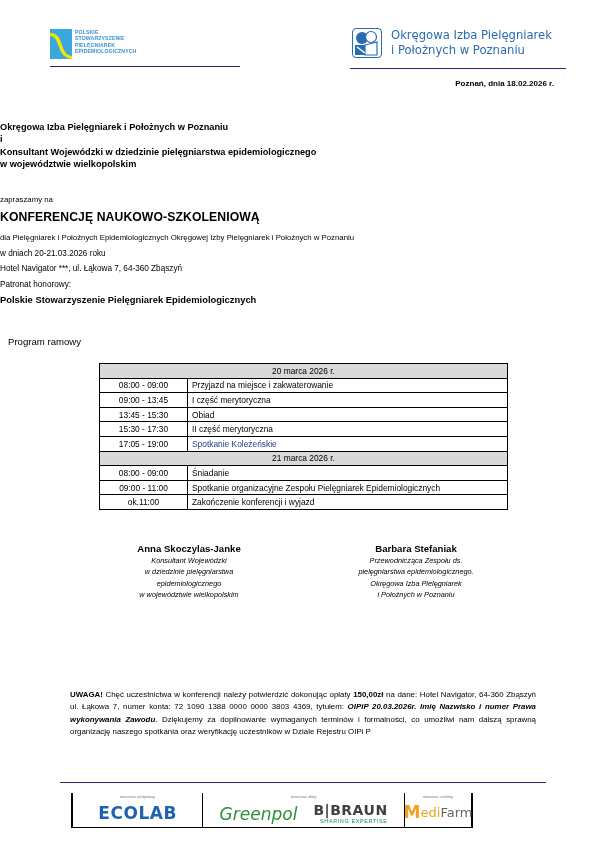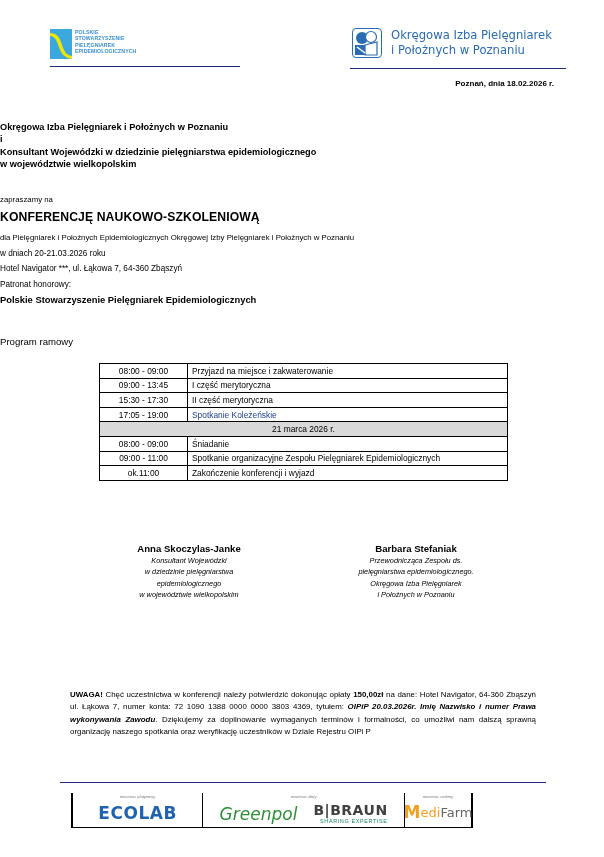--- a/index.html
+++ b/index.html
@@ -24,21 +24,21 @@
   .center { position: absolute; left: 0; width: 604px; text-align: left; }
   .org1 { top: 121px; font-size: 9.2px; font-weight: bold; line-height: 12px; }
   .org1 div { height: 12.4px; }
   .invite { top: 195px; font-size: 7.8px; }
   .conf-title { top: 210px; font-size: 12.2px; font-weight: bold; letter-spacing: 0.1px; }
   .for-line { top: 233px; font-size: 7.8px; }
   .dates-line { top: 249px; font-size: 8.2px; }
   .hotel-line { top: 264px; font-size: 8.2px; }
   .patron-label { top: 280px; font-size: 8.2px; }
   .patron-name { top: 294px; font-size: 9.4px; font-weight: bold; }
-  .program-title { top: 336px; font-size: 9.6px; }
+  .program-title { top: 336px; font-size: 9.6px; padding-left: 8px; }
 
   table.schedule { position: absolute; left: 99px; top: 363px; width: 409px; border-collapse: collapse; font-size: 8.4px; }
   table.schedule td { border: 1px solid #000; height: 14.6px; padding: 0 4px; vertical-align: middle; }
   table.schedule tr.day td { background: #d9d9d9; text-align: center; }
   table.schedule td.time { width: 88px; text-align: center; }
   table.schedule td.activity.blue { color: #1f3f8a; }
 
   .sig { position: absolute; top: 542px; width: 200px; text-align: center; }
   .sig-left { left: 89px; }
   .sig-right { left: 316px; }
@@ -120,27 +120,34 @@
 <div class="center for-line">dla Pielęgniarek i Położnych Epidemiologicznych Okręgowej Izby Pielęgniarek i Położnych w Poznaniu</div>
 <div class="center dates-line">w dniach 20-21.03.2026 roku</div>
 <div class="center hotel-line">Hotel Navigator ***, ul. Łąkowa 7, 64-360 Zbąszyń</div>
 <div class="center patron-label">Patronat honorowy:</div>
 <div class="center patron-name">Polskie Stowarzyszenie Pielęgniarek Epidemiologicznych</div>
 
 <div class="center program-title">Program ramowy</div>
 
 <table class="schedule">
   <tbody>
+      <tr class="day">
+    <td colspan="2">20 marca 2026 r.</td>
+  </tr>
   <tr>
     <td class="time">08:00 - 09:00</td>
     <td class="activity">Przyjazd na miejsce i zakwaterowanie</td>
   </tr>
   <tr>
     <td class="time">09:00 - 13:45</td>
     <td class="activity">I część merytoryczna</td>
+  </tr>
+  <tr>
+    <td class="time">13:45 - 15:30</td>
+    <td class="activity">Obiad</td>
   </tr>
   <tr>
     <td class="time">15:30 - 17:30</td>
     <td class="activity">II część merytoryczna</td>
   </tr>
   <tr>
     <td class="time">17:05 - 19:00</td>
     <td class="activity blue">Spotkanie Koleżeńskie</td>
   </tr>
   <tr class="day">

